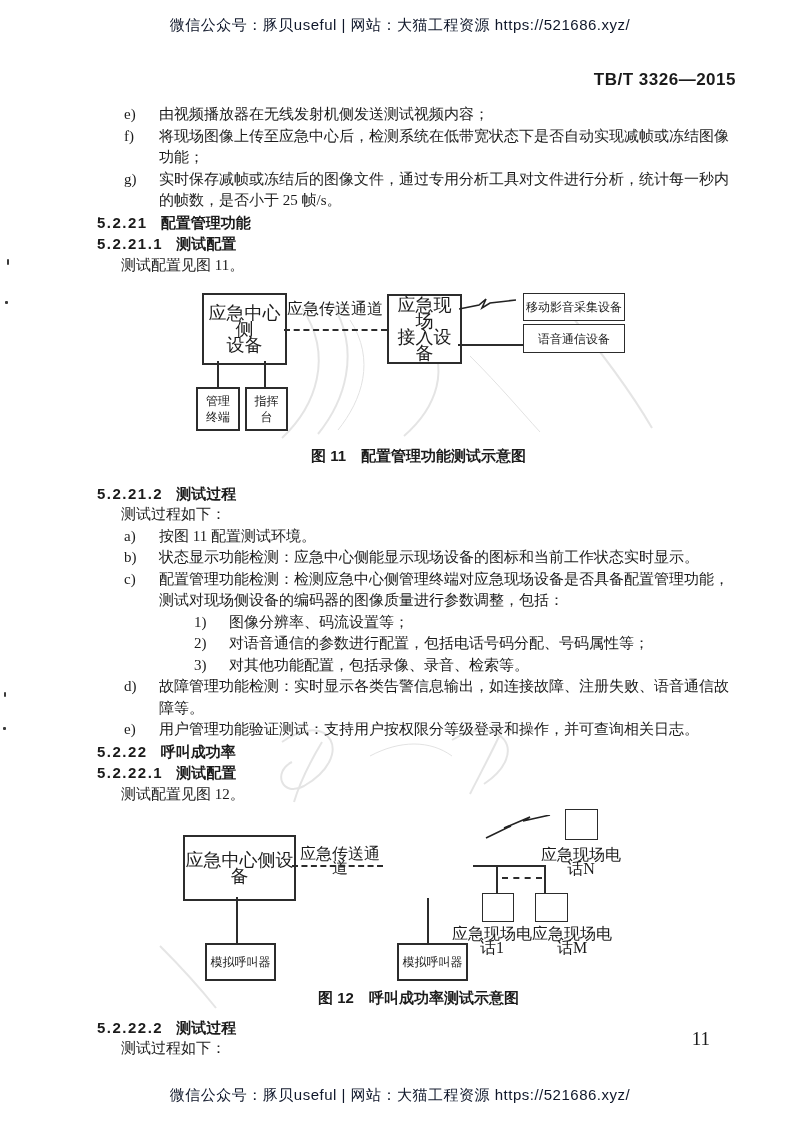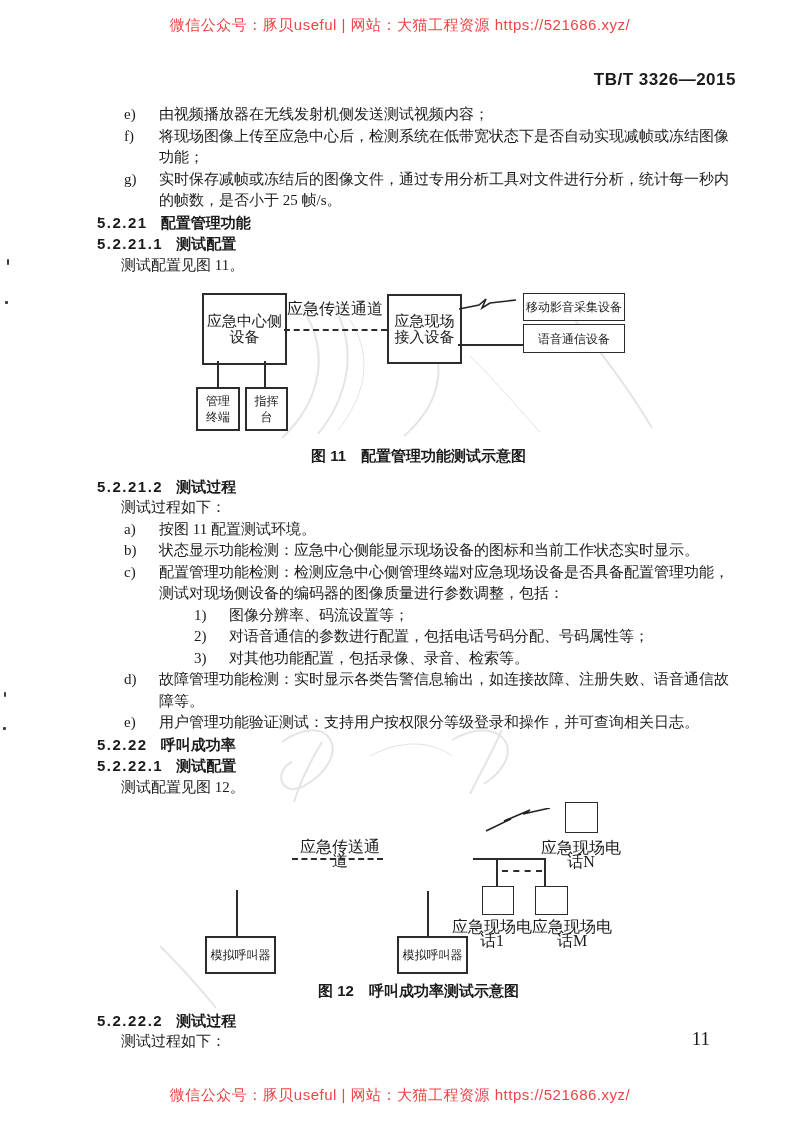--- a/index.html
+++ b/index.html
@@ -1,49 +1,49 @@
 <!DOCTYPE html>
 <html><head>
 <meta charset="utf-8">
 <style>
   html,body{margin:0;padding:0;background:#e8e8e8;}
   .page{position:relative;width:800px;height:1136px;background:#ffffff;overflow:hidden;
         font-family:"Liberation Serif","DejaVu Serif",serif;color:#1b1b1b;}
-  .wm{position:absolute;left:0;width:100%;text-align:center;color:#ef4444;
+  .wm{position:absolute;left:0;width:100%;text-align:center;color:#0f172a;
       font-family:"Liberation Sans","DejaVu Sans",sans-serif;font-size:15px;letter-spacing:.5px;}
   .wm-top{top:16px;}
   .wm-bottom{top:1086px;}
   .doc-code{position:absolute;top:70px;right:64px;font-weight:bold;font-size:17px;
             font-family:"Liberation Sans","DejaVu Sans",sans-serif;letter-spacing:.5px;}
   .page-num{position:absolute;top:1028px;right:90px;font-size:19px;}
   .content{position:absolute;left:97px;top:104px;width:643px;font-size:15px;line-height:21.5px;}
   .h{font-family:"Liberation Sans","DejaVu Sans",sans-serif;font-weight:bold;}
   .h .h-num{letter-spacing:1.5px;margin-right:13px;}
   .li{display:flex;}
   .li .lbl{flex:0 0 35px;margin-left:27px;}
   .li .txt{flex:1;}
   .li.sub .lbl{margin-left:97px;}
   .p-ind{margin-left:24px;}
   .fig{position:relative;width:800px;margin-left:-97px;}
   .fig11{height:148px;margin-top:13px;}
   .fig12{height:180px;margin-top:0;}
   .fbox{position:absolute;border:2px solid #2c2c2c;display:flex;align-items:center;justify-content:center;
-        text-align:center;white-space:pre-line;font-size:15px;line-height:16px;background:#fff;}
+        text-align:center;white-space:pre-line;font-size:18px;line-height:16px;background:#fff;}
   .fbox.thin{border-width:1.5px;}
   .fbox.s12{font-size:12px;}
   .hline{position:absolute;height:2px;background:#2c2c2c;}
   .vline{position:absolute;width:2px;background:#2c2c2c;}
   .dline{position:absolute;height:0;border-top:2px dashed #2c2c2c;}
   .flabel{position:absolute;text-align:center;font-size:16px;line-height:14px;}
   .zap{position:absolute;}
   .zap polyline{fill:none;stroke:#222;stroke-width:1.6;}
   .caption{text-align:center;font-family:"Liberation Sans","DejaVu Sans",sans-serif;
            font-weight:bold;margin-top:8px;}
   .caption.c12{margin-top:2px;}
-  .h-top1{margin-top:9px;}
+  .h-top1{margin-top:16px;}
   .h-top2{margin-top:8px;}
   .scribbles{position:absolute;left:0;top:0;pointer-events:none;}
   .speck{position:absolute;background:#3a3a3a;border-radius:1px;}
 </style>
 </head>
 <body>
 
 <div class="page">
 
   <svg class="scribbles" width="800" height="1136" viewBox="0 0 800 1136">
@@ -160,20 +160,21 @@
 
     <div class="h">
       <span class="h-num">5.2.22</span><span class="h-title">呼叫成功率</span>
     </div>
     <div class="h">
       <span class="h-num">5.2.22.1</span><span class="h-title">测试配置</span>
     </div>
     <div class="p-ind">测试配置见图 12。</div>
 
     <div class="fig fig12">
+      <div class="fbox" style="left:183px;top:30px;width:109px;height:62px;">应急中心侧设备</div>
       <div class="flabel" style="left:295px;top:42px;width:90px;">应急传送通道</div>
       <div class="dline" style="left:292px;top:60px;width:91px;"></div>
       <svg class="zap" style="left:485px;top:10px;" width="66" height="25" viewBox="0 0 66 25">
         <polyline points="1,23 26,11 19,13 45,2 38,6 65,0"></polyline>
       </svg>
       <div class="fbox thin" style="left:565px;top:4px;width:31px;height:29px;"></div>
       <div class="flabel" style="left:535px;top:43px;width:92px;">应急现场电话N</div>
       <div class="hline" style="left:473px;top:60px;width:73px;"></div>
       <div class="vline" style="left:496px;top:60px;height:28px;"></div>
       <div class="vline" style="left:544px;top:60px;height:28px;"></div>

